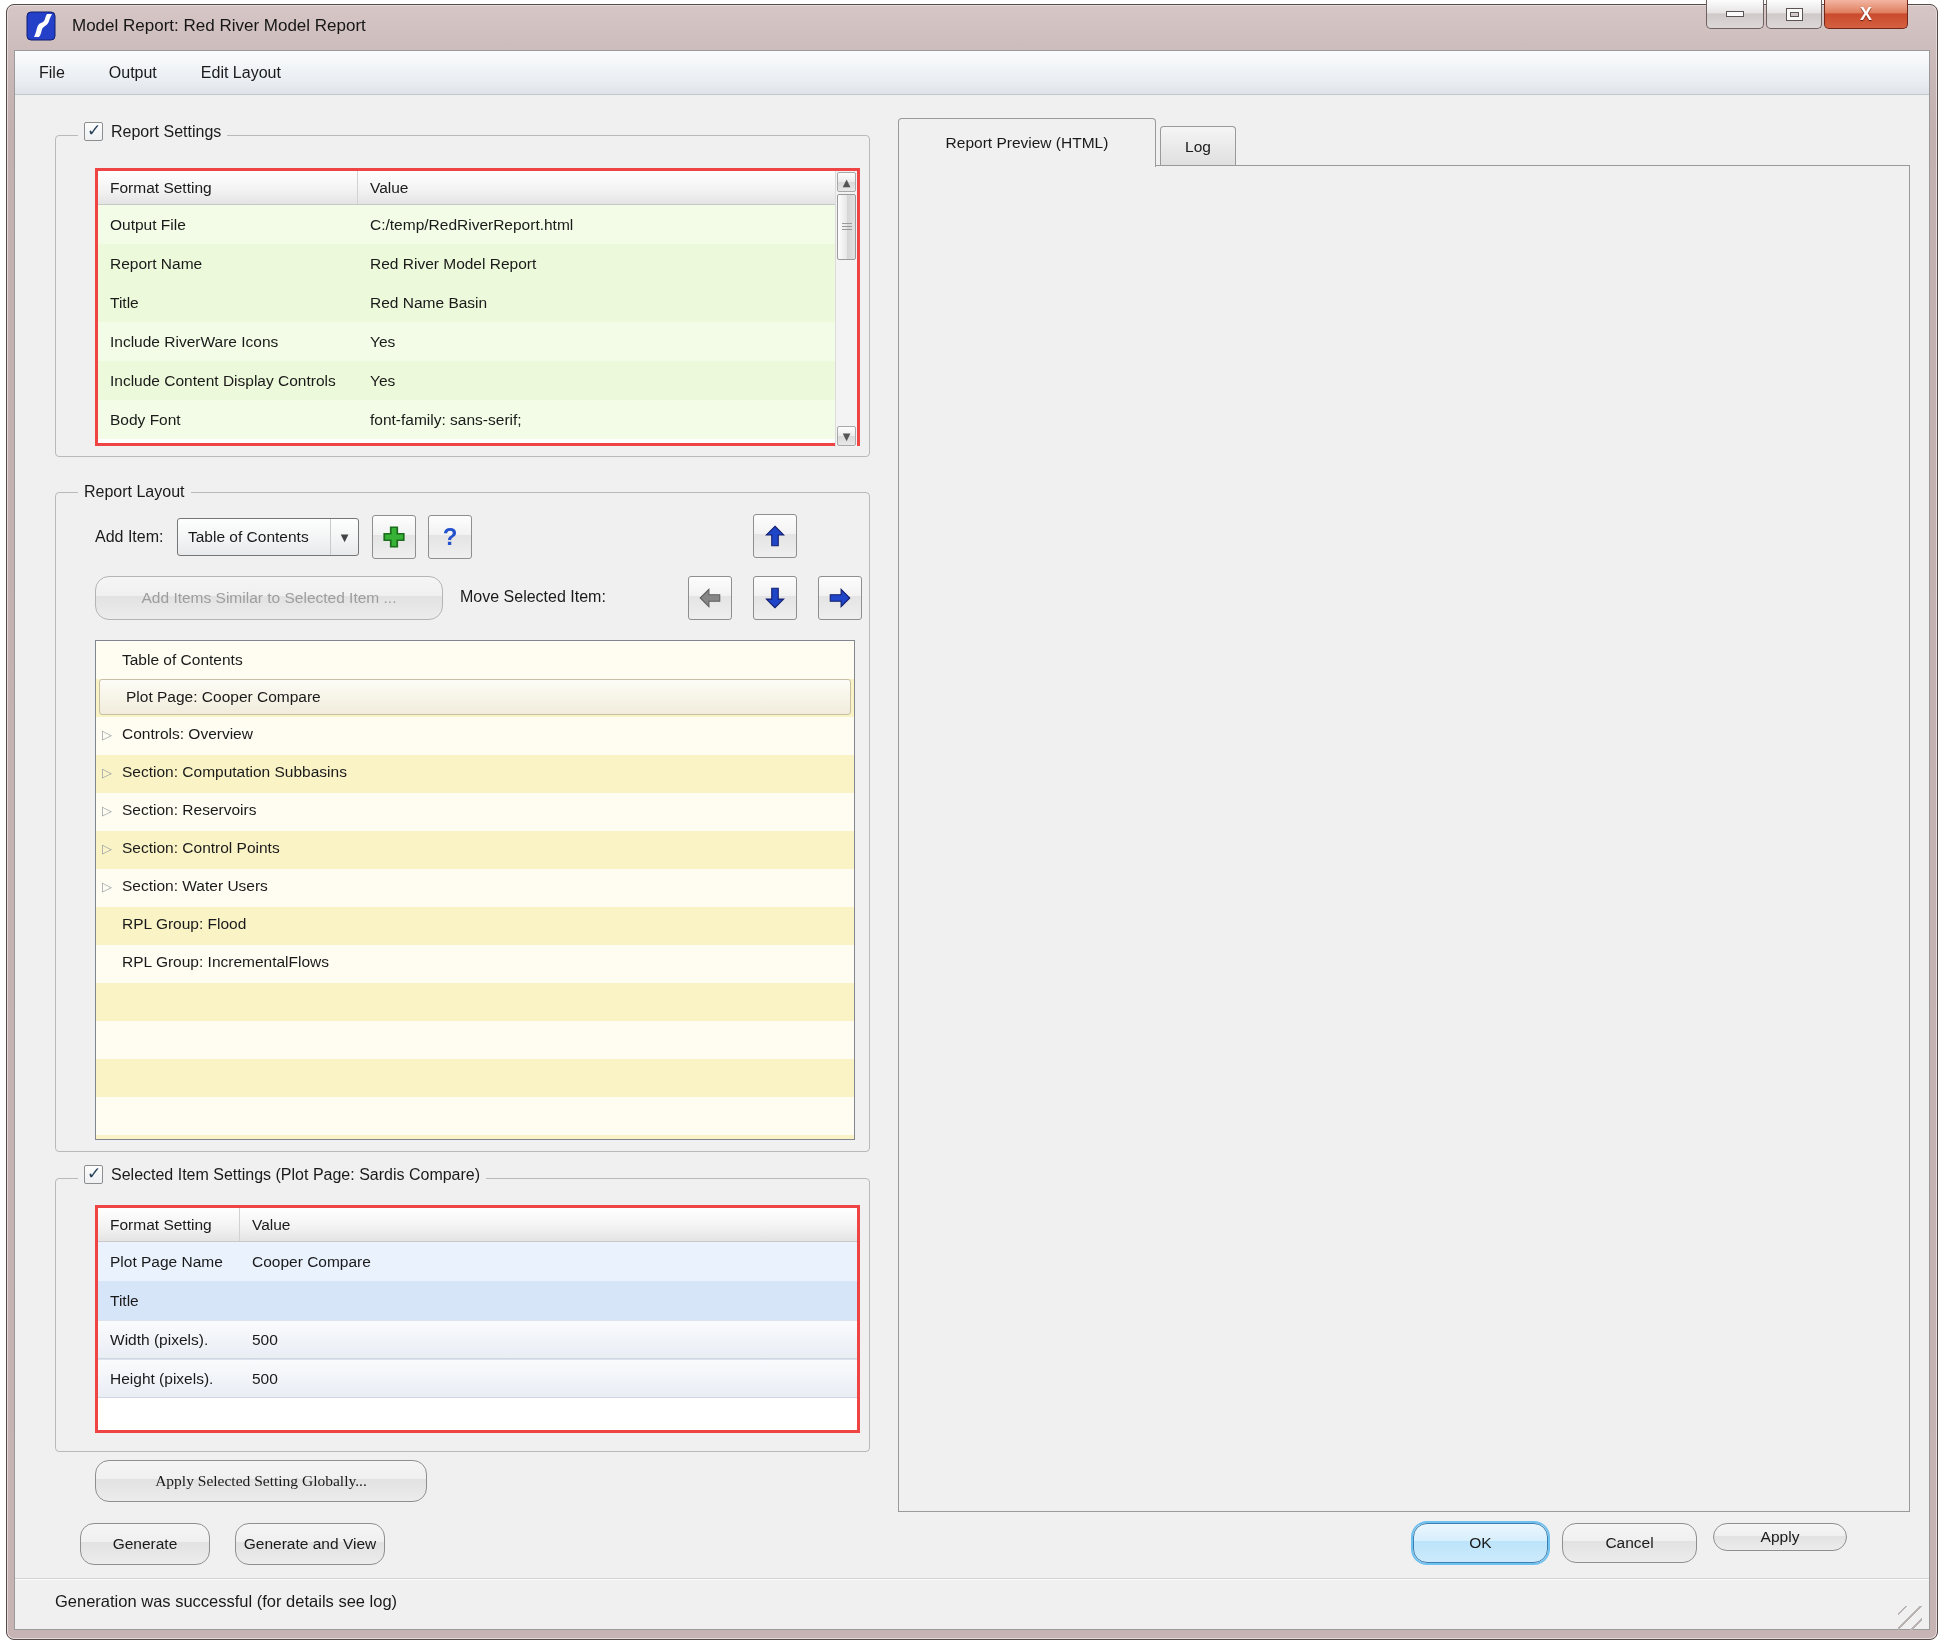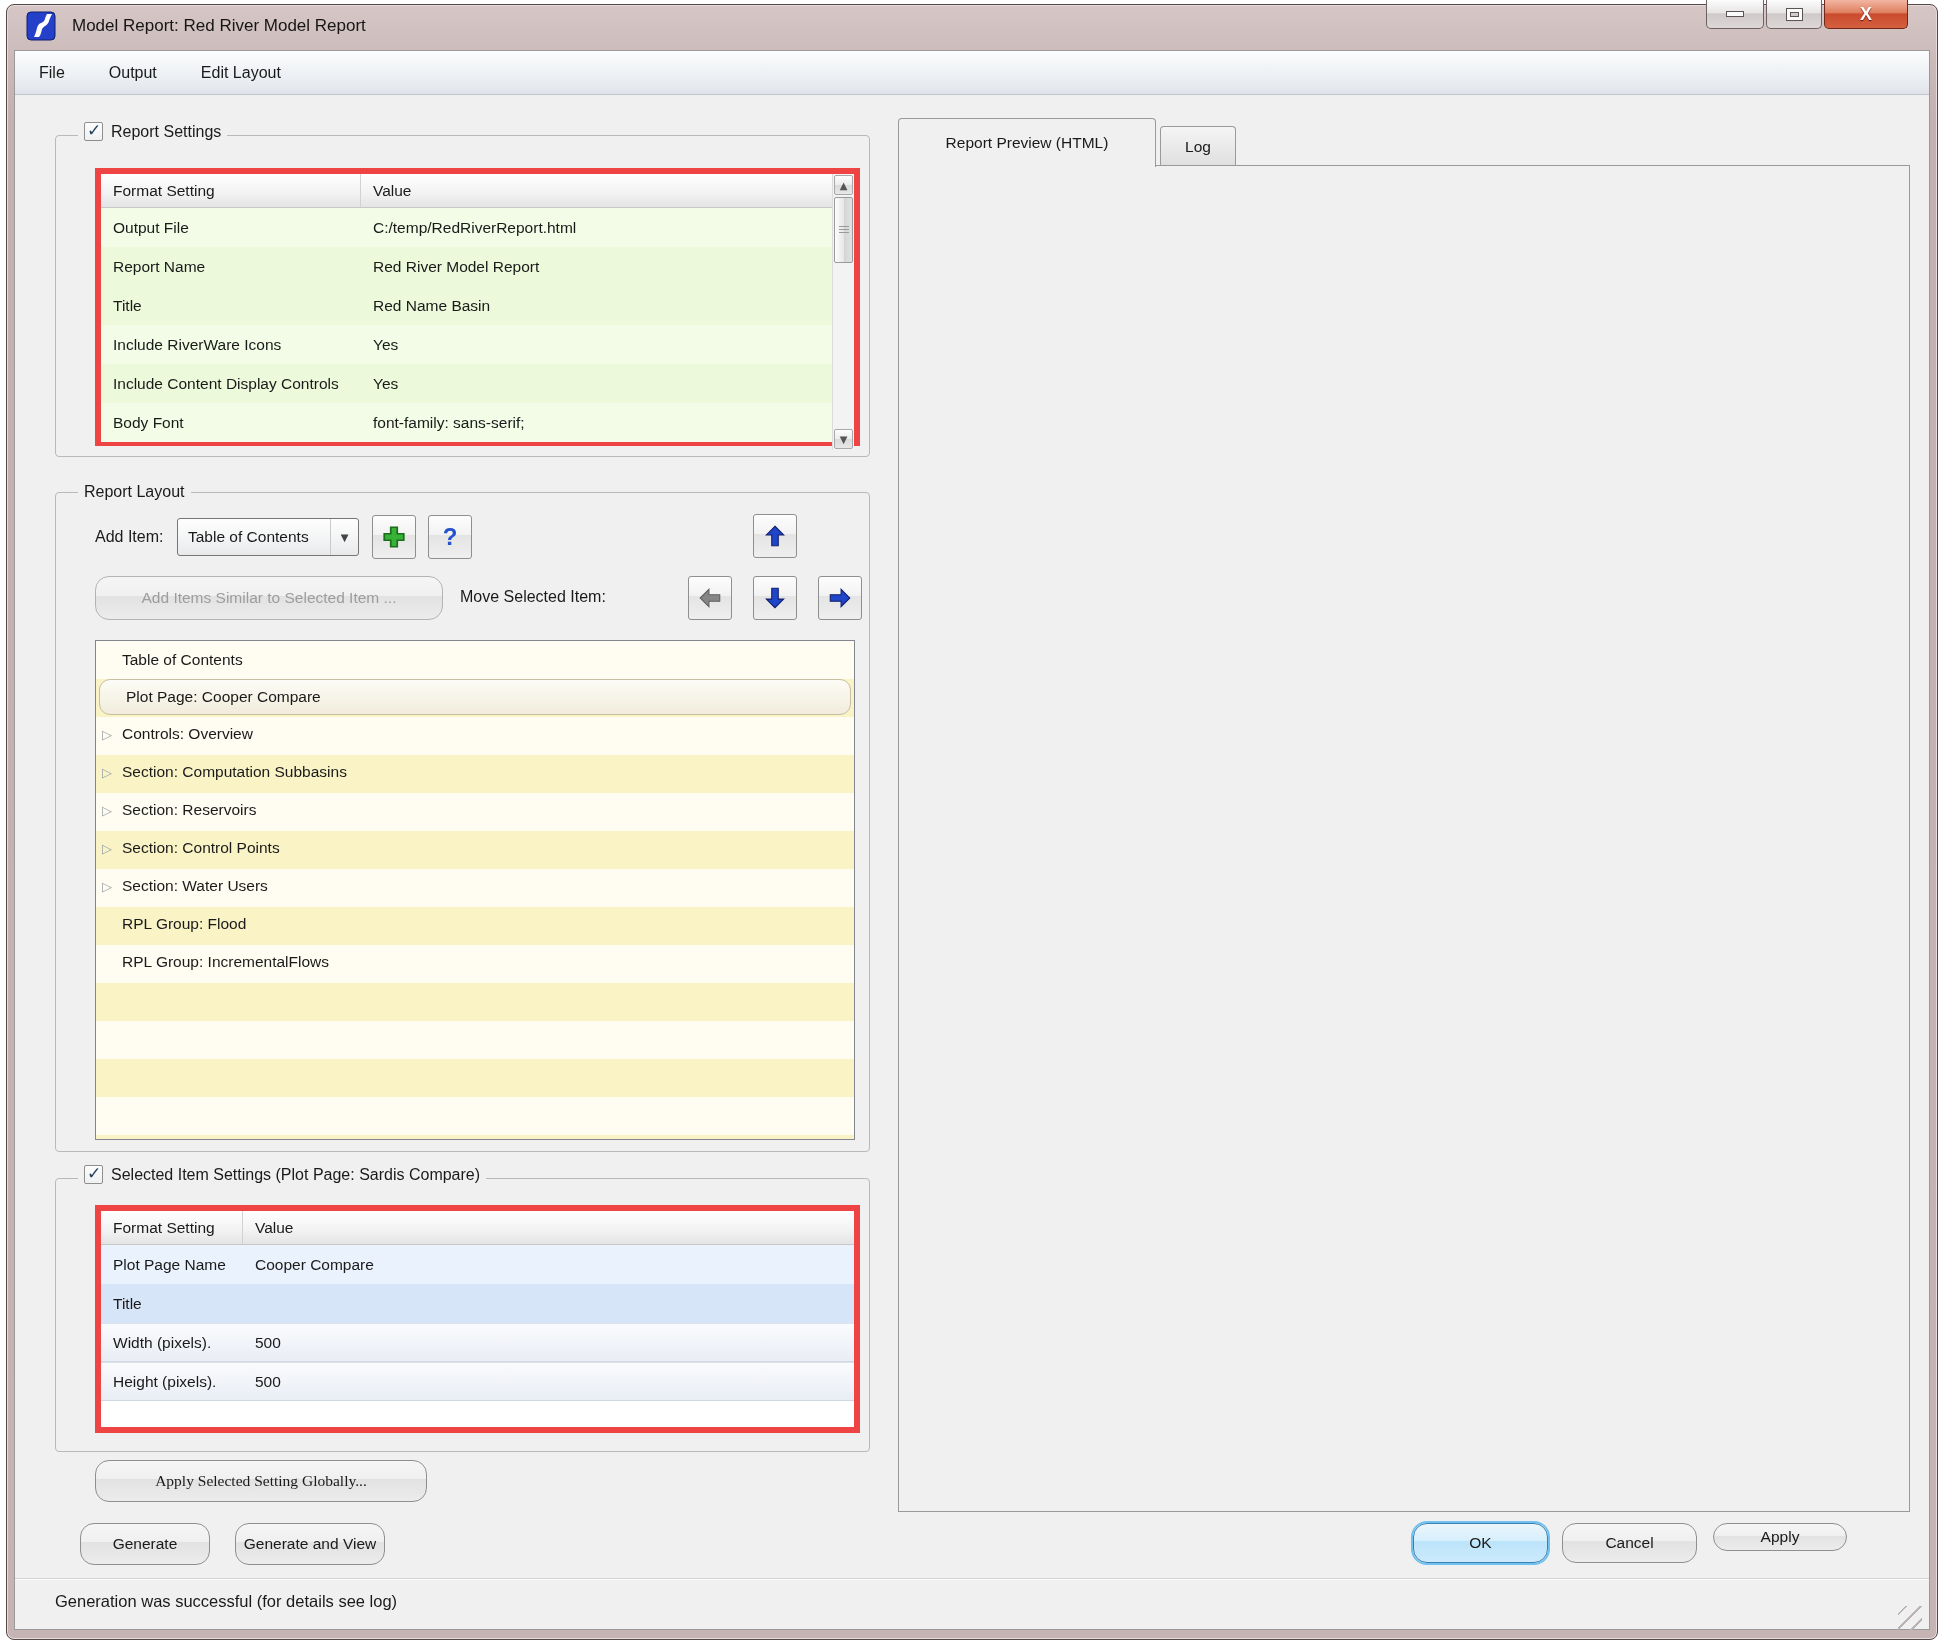--- a/index.html
+++ b/index.html
@@ -34,21 +34,21 @@
   .cb.checked::after{content:"✓";position:absolute;left:2px;top:-3px;font-size:17px;font-weight:bold;color:#27415c;}
   .btn{border:1px solid #8e8f8f;border-radius:14px;background:linear-gradient(#f5f5f5,#f0f0f0 45%,#e2e2e2 46%,#ececec);
        display:flex;align-items:center;justify-content:center;font-size:15.5px;color:#1a1a1a;}
   .btn.disabled{color:#9d9d9d;border-color:#b4b4b4;}
   .btn.default{border:1px solid #3c7fb1;box-shadow:0 0 0 2px #6fc1f0;background:linear-gradient(#ebf6fd,#d6effc 45%,#bce4fa 46%,#cdeafc);}
   .combo{border:1px solid #767676;border-radius:3px;background:linear-gradient(#fefefe,#f2f3f4 60%,#e7e9ea);display:flex;align-items:center;font-size:15.5px;}
   .combo .txt{flex:1;padding-left:10px;}
   .combo .arrow{width:28px;align-self:stretch;display:flex;align-items:center;justify-content:center;border-left:1px solid #c9cacb;font-size:10px;color:#444;}
 
   
-  .tbl{background:#fff;border:6px solid #ef4444;}
+  .tbl{background:#fff;border:3px solid #ef4444;}
   .tbl .hdr{display:flex;height:34px;background:linear-gradient(#ffffff,#f2f2f2 60%,#e4e4e4);border-bottom:1px solid #c8c8c8;font-size:15.5px;align-items:center;}
   .tbl .hdr .hcell{padding-left:12px;height:100%;display:flex;align-items:center;border-right:1px solid #d2d2d2;}
   .tbl .row{display:flex;height:39px;align-items:center;font-size:15.5px;}
   .tbl .cell{padding-left:12px;overflow:hidden;white-space:nowrap;}
   .g0{background:#ecf9da;} .g1{background:#f2fce6;}
   .b0{background:#eaf2fd;} .b1{background:#d7e5f9;}
   .b2{background:linear-gradient(#fafbfd,#e9edf4);border-top:1px solid #dde3ec;border-bottom:1px solid #cfd7e2;}
 
   
   .sbv{background:#f3f3f3;border-left:1px solid #dcdcdc;}
@@ -60,21 +60,21 @@
   .sbthumb .gripv{position:absolute;left:50%;top:50%;transform:translate(-50%,-50%);width:10px;height:8px;
          background:repeating-linear-gradient(180deg,#9a9a9a 0 1px,transparent 1px 3px);}
   .sbthumb .griph{position:absolute;left:50%;top:50%;transform:translate(-50%,-50%);width:8px;height:10px;
          background:repeating-linear-gradient(90deg,#9a9a9a 0 1px,transparent 1px 3px);}
 
   
   .rlist{background:#fffdf0;border:1px solid #82878f;
          background-image:repeating-linear-gradient(180deg,#fffdf2 0 38px,#f9f3c6 38px 76px);}
   .lrow{height:38px;display:flex;align-items:center;font-size:15.5px;padding-left:6px;position:relative;}
   .lrow .tri{width:20px;color:#9aa0a6;font-size:13px;}
-  .lrow.sel{background:linear-gradient(#fdfcf6,#f1ecdb);border:1px solid #c6bfa4;border-radius:11px;margin:0 3px;height:36px;}
+  .lrow.sel{background:linear-gradient(#fdfcf6,#f1ecdb);border:1px solid #c6bfa4;border-radius:3px;margin:0 3px;height:36px;}
 
   
   .tab{border:1px solid #9a9a9a;border-bottom:none;border-radius:4px 4px 0 0;display:flex;align-items:center;justify-content:center;font-size:15.5px;}
   .tab.active{background:#f0f0f0;z-index:3;}
   .tab.inactive{background:linear-gradient(#f5f5f5,#dfdfdf);z-index:1;}
   .panel{border:1px solid #9a9a9a;background:#f0f0f0;z-index:2;}
   .viewport{background:#ffffff;border:1px solid #82878f;}
   .vp-content{position:absolute;left:1px;top:1px;width:945px;height:1202px;overflow:hidden;background:#fff;}
   .linkrow{position:absolute;display:flex;align-items:center;font-size:27px;white-space:nowrap;}
   .linkrow .bullet{color:#555;font-size:20px;margin-right:16px;}

